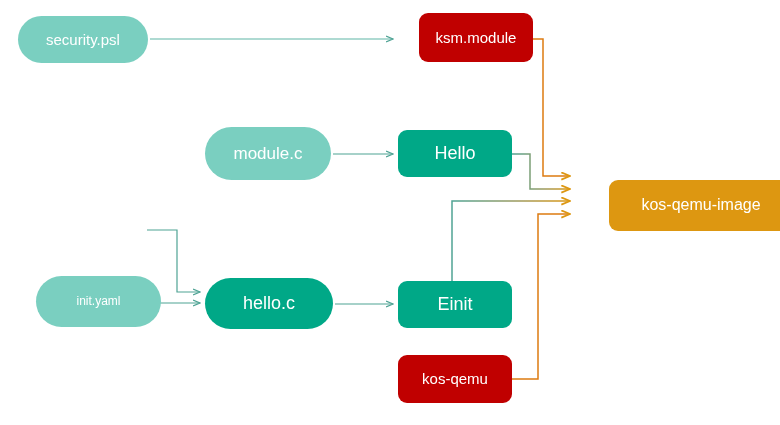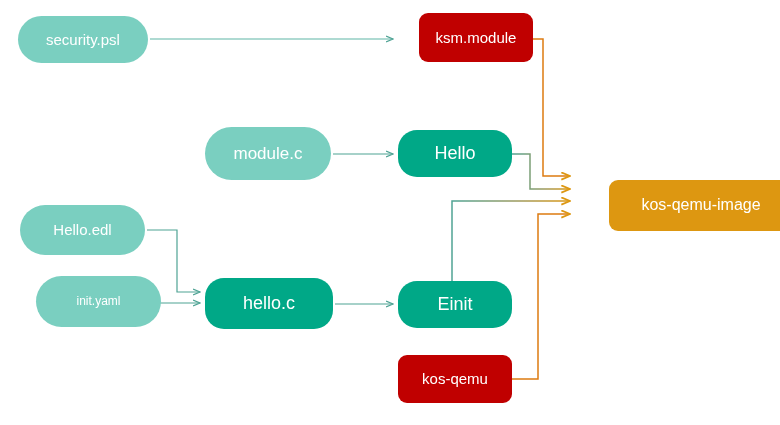--- a/index.html
+++ b/index.html
@@ -39,21 +39,21 @@
     user-select: none;
   }
   .node-label {
     display: block;
   }
   
   .shape-pill { border-radius: 999px; }
   .shape-rounded { border-radius: 9px; }
   
   .fill-light-teal { background: #7ACFC0; }
-  .fill-teal       { background: #00A887; border-radius: 19px; }
+  .fill-teal       { background: #00A887; }
   .fill-red        { background: #C00000; }
   .fill-orange     { background: #DD9711; }
 </style>
 </head>
 <body>
 
 <div id="canvas">
 
   <svg id="edges" viewBox="0 0 780 425" width="780" height="425" xmlns="http://www.w3.org/2000/svg">
     <defs>
@@ -90,23 +90,20 @@
   </svg>
 
   <div class="node shape-pill fill-light-teal" style="left:18px;top:16px;width:130px;height:47px;font-size:15px;">
     <span class="node-label">security.psl</span>
   </div>
 
   <div class="node shape-pill fill-light-teal" style="left:205px;top:127px;width:126px;height:53px;font-size:17px;">
     <span class="node-label">module.c</span>
   </div>
 
-  <div class="node shape-pill fill-light-teal" style="left:20px;top:205px;width:125px;height:50px;font-size:15px;">
-    <span class="node-label">Hello.edl</span>
-  </div>
 
   <div class="node shape-pill fill-light-teal" style="left:36px;top:276px;width:125px;height:51px;font-size:12px;">
     <span class="node-label">init.yaml</span>
   </div>
 
   <div class="node shape-pill fill-teal" style="left:205px;top:278px;width:128px;height:51px;font-size:18px;">
     <span class="node-label">hello.c</span>
   </div>
 
   <div class="node shape-rounded fill-red" style="left:398px;top:13px;width:114px;height:49px;font-size:15px;margin-left:21px;">

